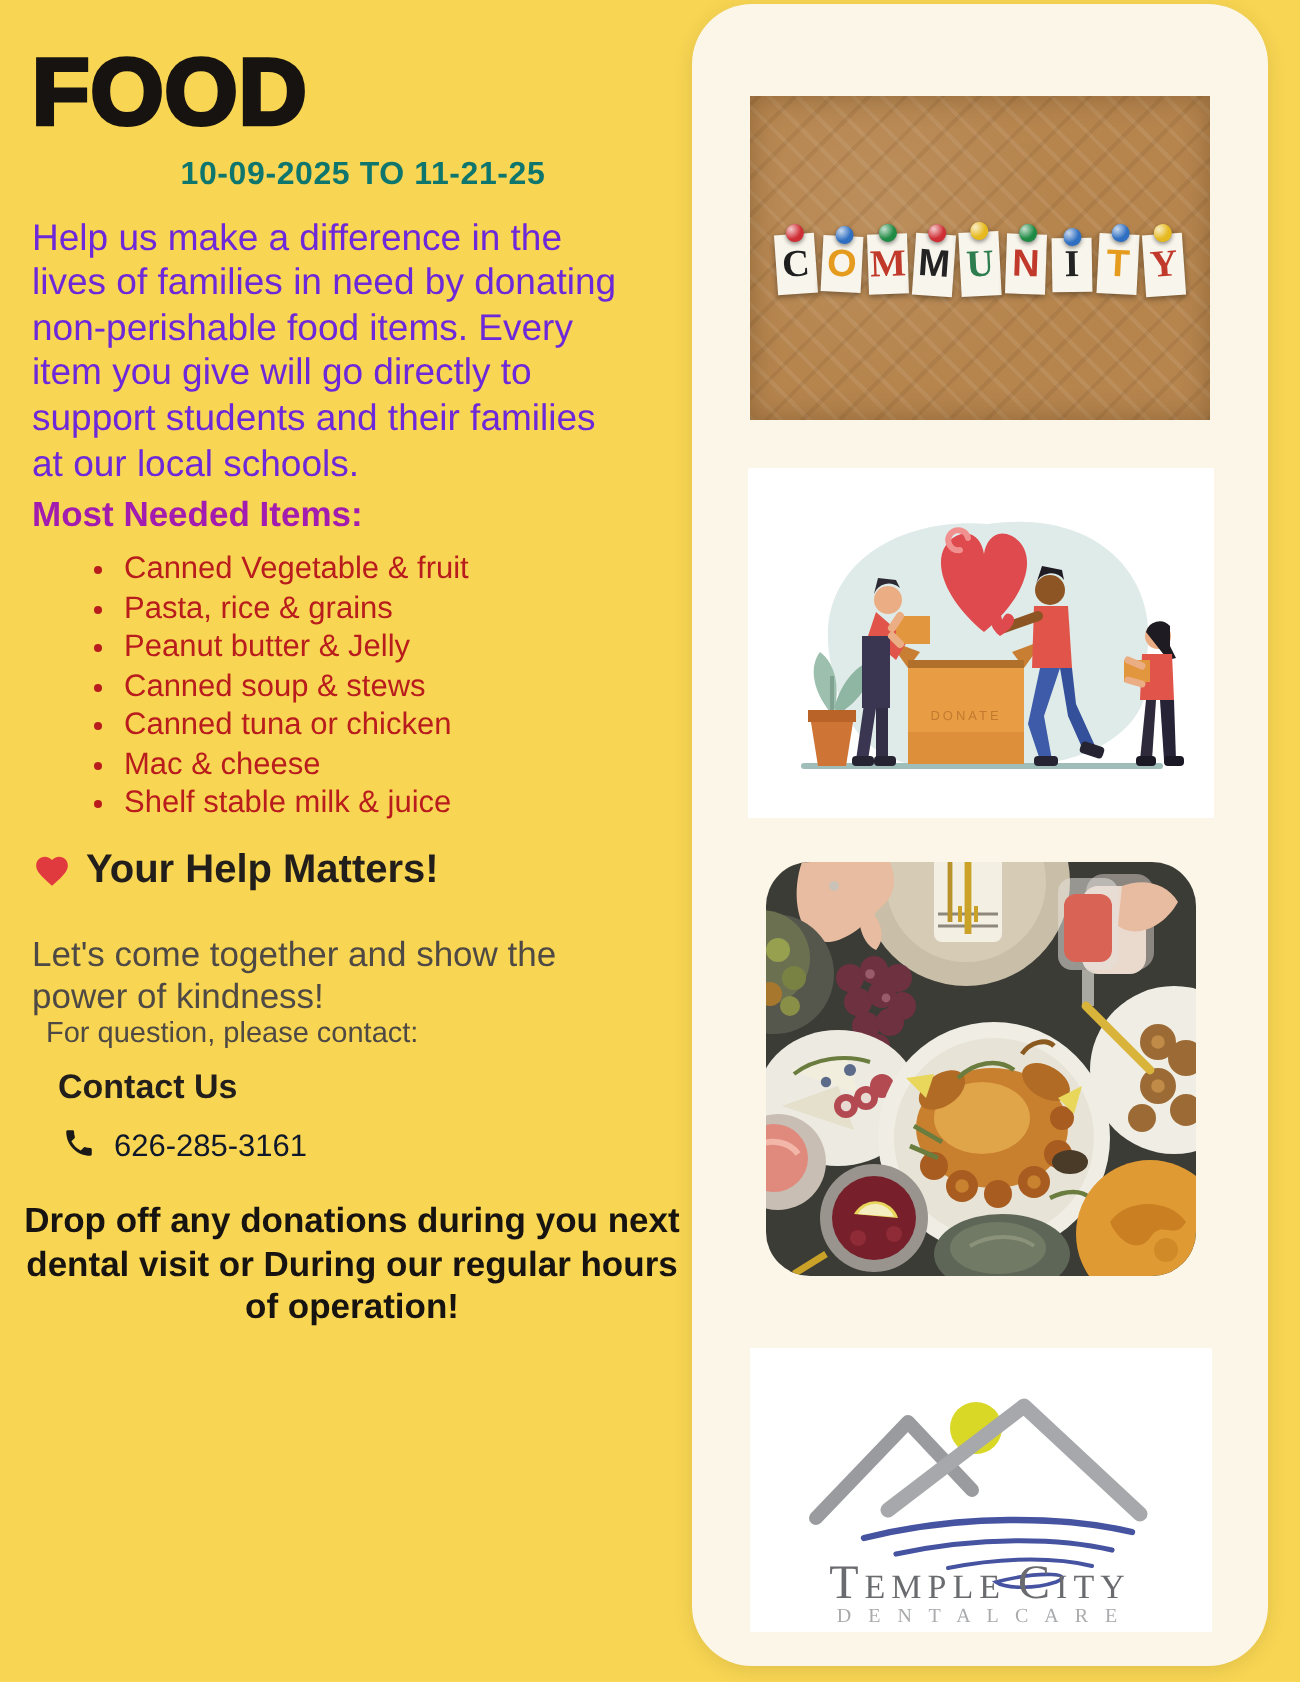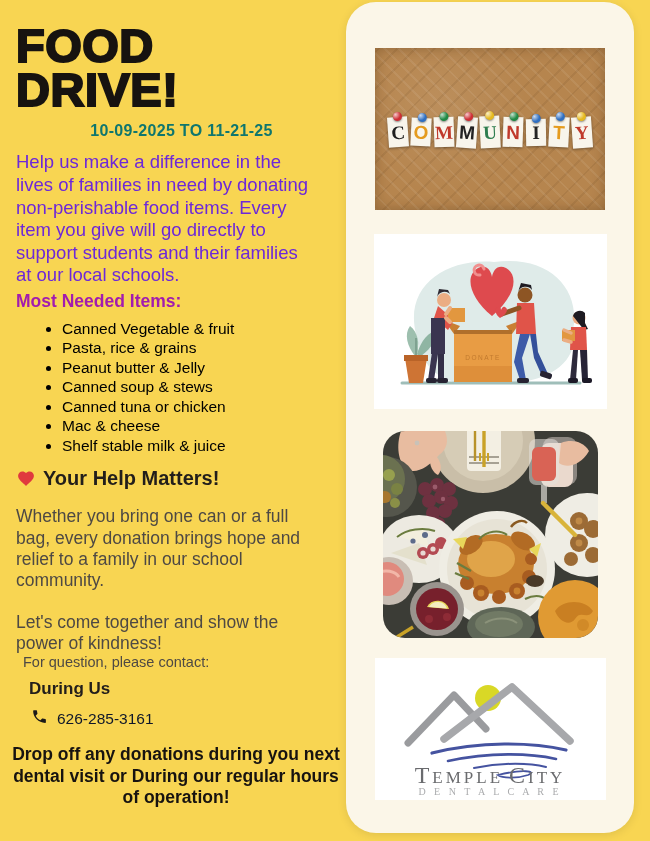--- a/index.html
+++ b/index.html
@@ -23,21 +23,21 @@
   .date{
     margin-top:11px;font-size:16px;font-weight:800;color:#0f766e;letter-spacing:.3px;text-align:center;
   }
   .intro{
     margin-top:11px;width:300px;font-size:18.5px;line-height:1.22;color:#6d28d9;
   }
   .needed-heading{
     margin-top:4px;font-size:17.5px;font-weight:800;color:#a21caf;
   }
   ul.needed{
-    margin:8px 0 0 0;padding-left:46px;font-size:15.5px;line-height:1.13;color:#000000;
+    margin:8px 0 0 0;padding-left:46px;font-size:15.5px;line-height:1.13;color:#b91c1c;
   }
   ul.needed li{margin:0 0 2px 0;}
   .help-line{
     margin-top:13px;display:flex;align-items:center;gap:7px;
     font-size:20px;font-weight:800;color:#221e1b;
   }
   .help-line .heart{display:inline-flex;align-items:center;}
   .para{
     margin-top:16px;width:290px;font-size:17.5px;line-height:1.22;color:#4e4944;
   }
@@ -98,32 +98,31 @@
   .pin::after{
     content:"";position:absolute;inset:0;border-radius:50%;
     background:radial-gradient(circle at 30% 28%, rgba(255,255,255,.75), transparent 55%);
   }
 
   
   .illus{margin-top:24px;width:233px;height:175px;background:#ffffff;}
   
   .photo{margin-top:22px;width:215px;height:207px;border-radius:22px;overflow:hidden;}
   
-  .logo-card{margin-top:20px;width:231px;height:142px;background:#ffffff;
+  .logo-card{margin-top:36px;width:231px;height:142px;background:#ffffff;
     display:flex;align-items:center;justify-content:center;}
 </style>
 </head>
 <body>
 
 <div class="poster">
 
   <div class="left">
     <h1 class="title">
       <span>FOOD</span><br>
-      <span>DRIVE!</span>
     </h1>
 
     <div class="date">10-09-2025 TO 11-21-25</div>
 
     <div class="intro">Help us make a difference in the lives of families in need by donating non-perishable food items. Every item you give will go directly to support students and their families at our local schools.</div>
 
     <div class="needed-heading">Most Needed Items:</div>
 
     <ul class="needed">
         <li>Canned Vegetable &amp; fruit</li>
@@ -137,25 +136,24 @@
 
     <div class="help-line">
       <span class="heart">
         <svg width="20" height="19" viewBox="0 0 24 24">
           <path fill="#E0393E" d="M12 21.35l-1.45-1.32C5.4 15.36 2 12.28 2 8.5 2 5.42 4.42 3 7.5 3c1.74 0 3.41.81 4.5 2.09C13.09 3.81 14.76 3 16.5 3 19.58 3 22 5.42 22 8.5c0 3.78-3.4 6.86-8.55 11.54L12 21.35z"></path>
         </svg>
       </span>
       <span>Your Help Matters!</span>
     </div>
 
-    <div class="para">Whether you bring one can or a full bag, every donation brings hope and relief to a family in our school community.</div>
     <div class="para para2">Let's come together and show the power of kindness!</div>
 
     <div class="contact-note">For question, please contact:</div>
-    <div class="contact-us">During Us</div>
+    <div class="contact-us">Contact Us</div>
 
     <div class="phone-row">
       <span>
         <svg width="17" height="17" viewBox="0 0 24 24">
           <path fill="#1c1a18" d="M6.62 10.79c1.44 2.83 3.76 5.14 6.59 6.59l2.2-2.2c.27-.27.67-.36 1.02-.24 1.12.37 2.33.57 3.57.57.55 0 1 .45 1 1V20c0 .55-.45 1-1 1-9.39 0-17-7.61-17-17 0-.55.45-1 1-1h3.5c.55 0 1 .45 1 1 0 1.25.2 2.45.57 3.57.11.35.03.74-.24 1.02l-2.2 2.2z"></path>
         </svg>
       </span>
       <span>626-285-3161</span>
     </div>
 

